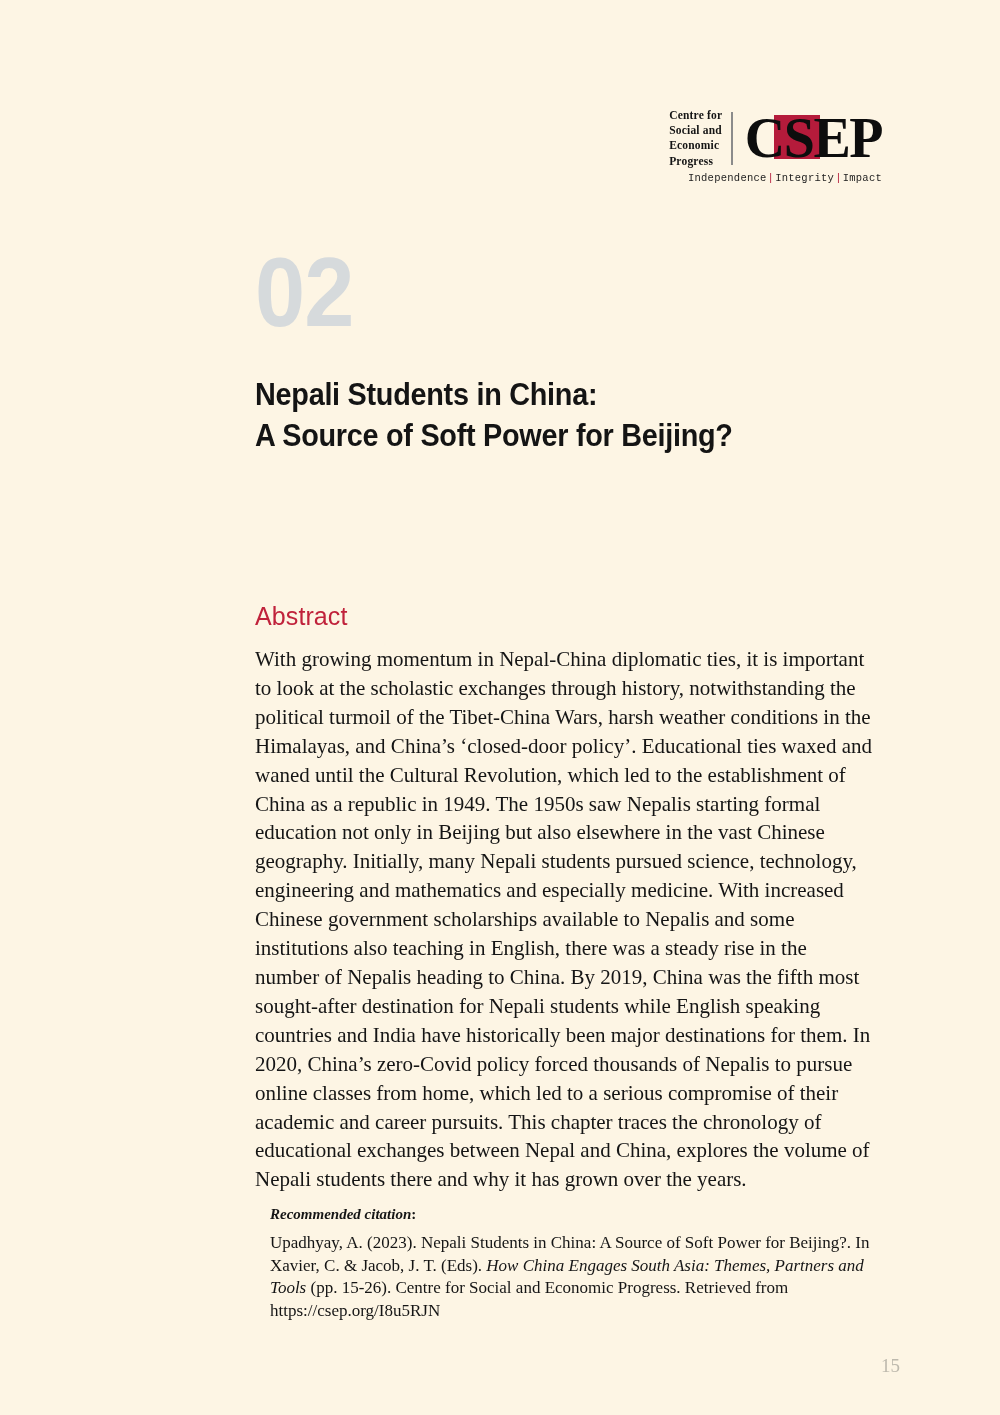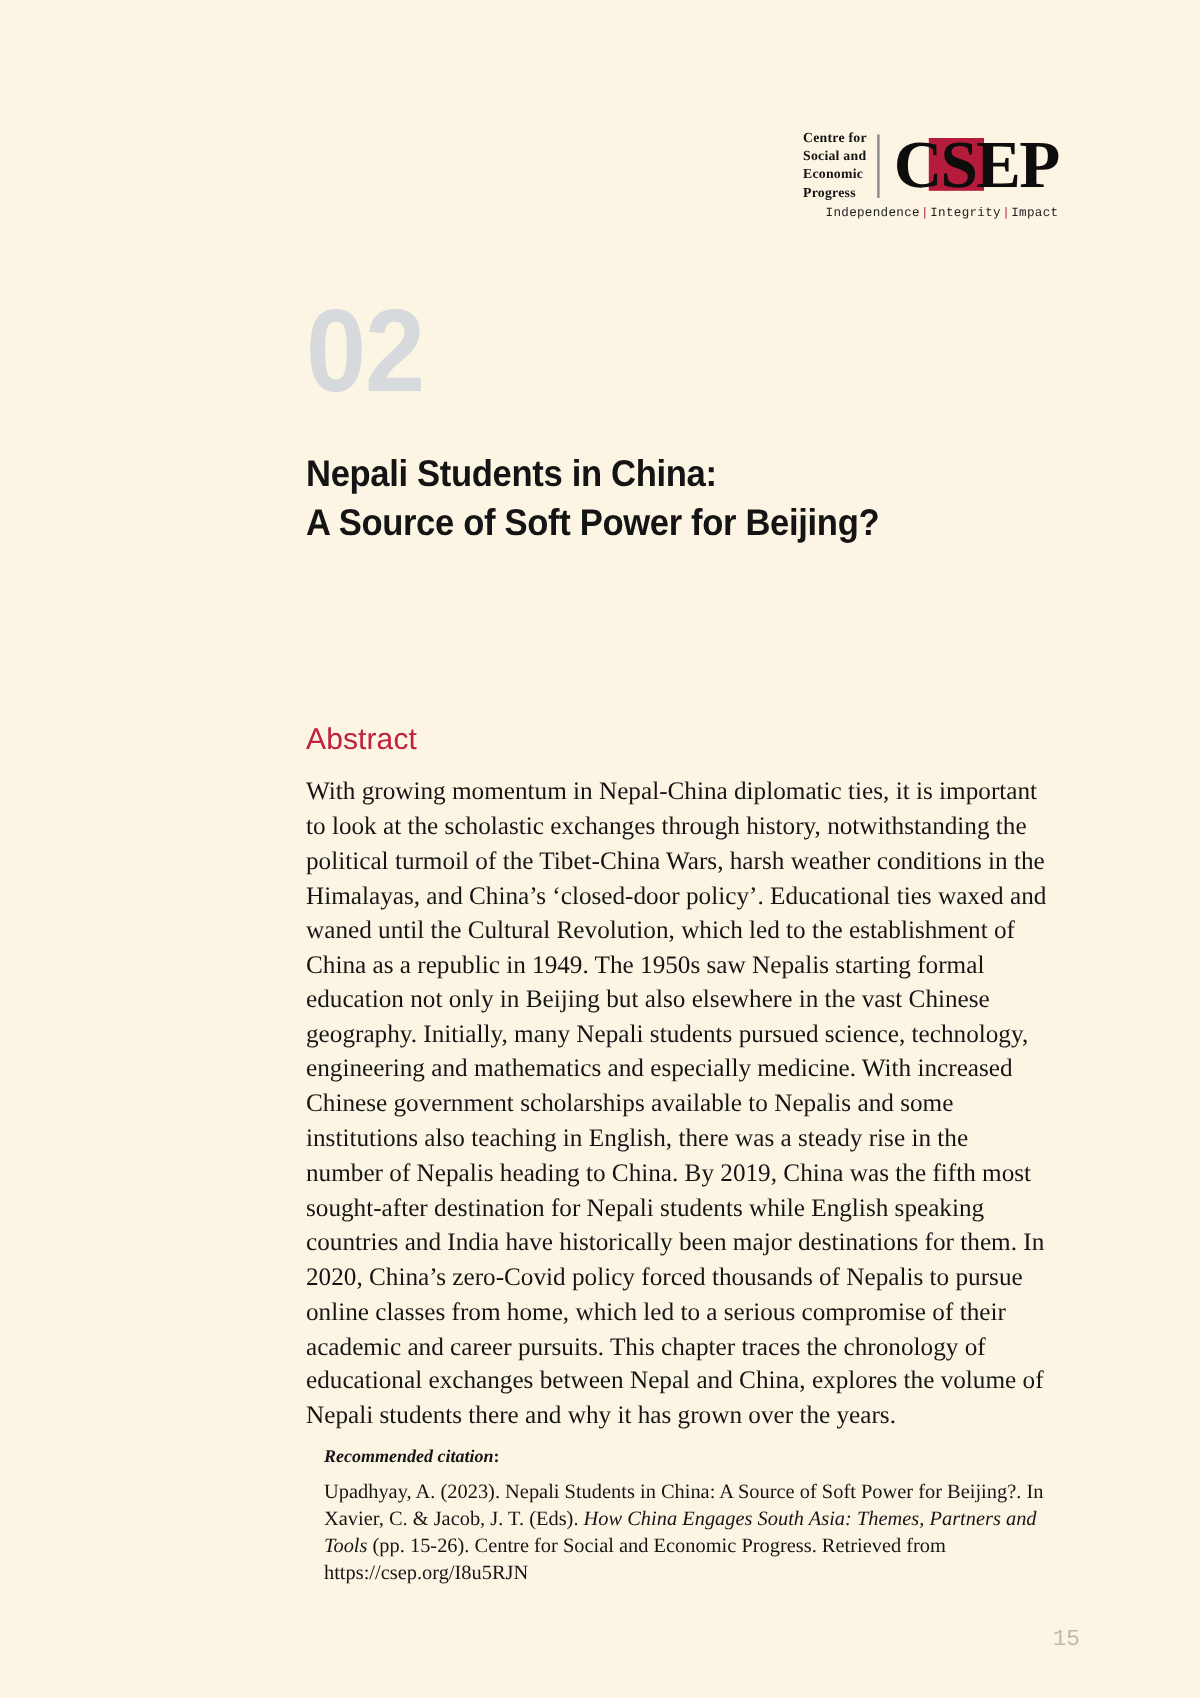--- a/index.html
+++ b/index.html
@@ -193,21 +193,21 @@
   }
   .citation-text .booktitle {
     font-style: italic;
   }
 
   
   .page-number {
     position: absolute;
     right: 100px;
     bottom: 38px;
-    font-family: Liberation Mono, monospace;
+    font-family: Liberation Serif, serif;
     font-size: 19px;
     color: #bdb9ad;
   }
 </style>
 </head>
 <body>
 
 <div class="page">
 
   <div class="logo-block">

